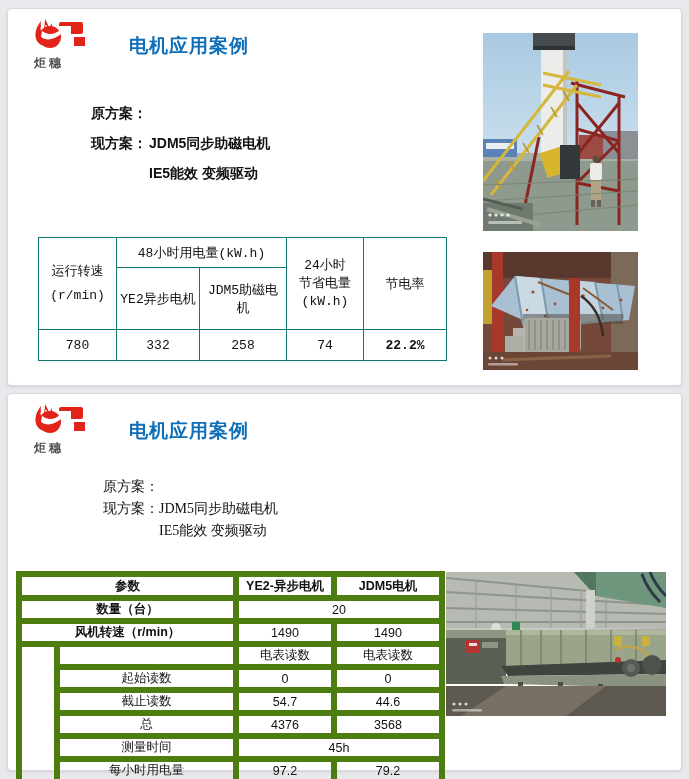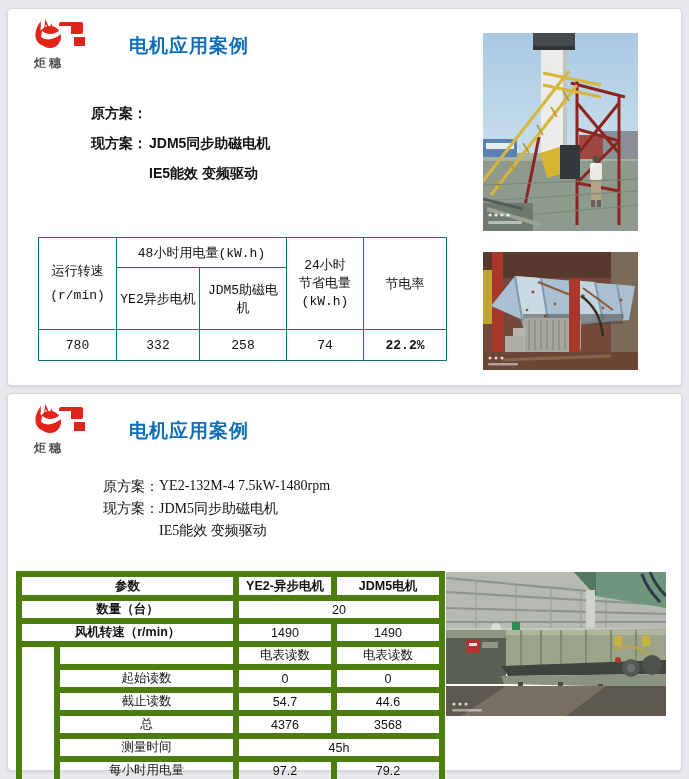--- a/index.html
+++ b/index.html
@@ -266,21 +266,20 @@
     </svg>
     <div class="logo-text">炬穗</div>
   </div>
 
   <div class="slide-title">电机应用案例</div>
 
 
   <div class="s2-lines">
     <div class="plan-line">
       <span class="plan-label">原方案：</span>
-      <span>YE2-132M-4 7.5kW-1480rpm</span>
     </div>
     <div class="plan-line">
       <span class="plan-label">现方案：</span>
       <span>JDM5同步助磁电机</span>
     </div>
     <div class="plan-line">
       <span class="plan-label"></span>
       <span>IE5能效 变频驱动</span>
     </div>
   </div>

